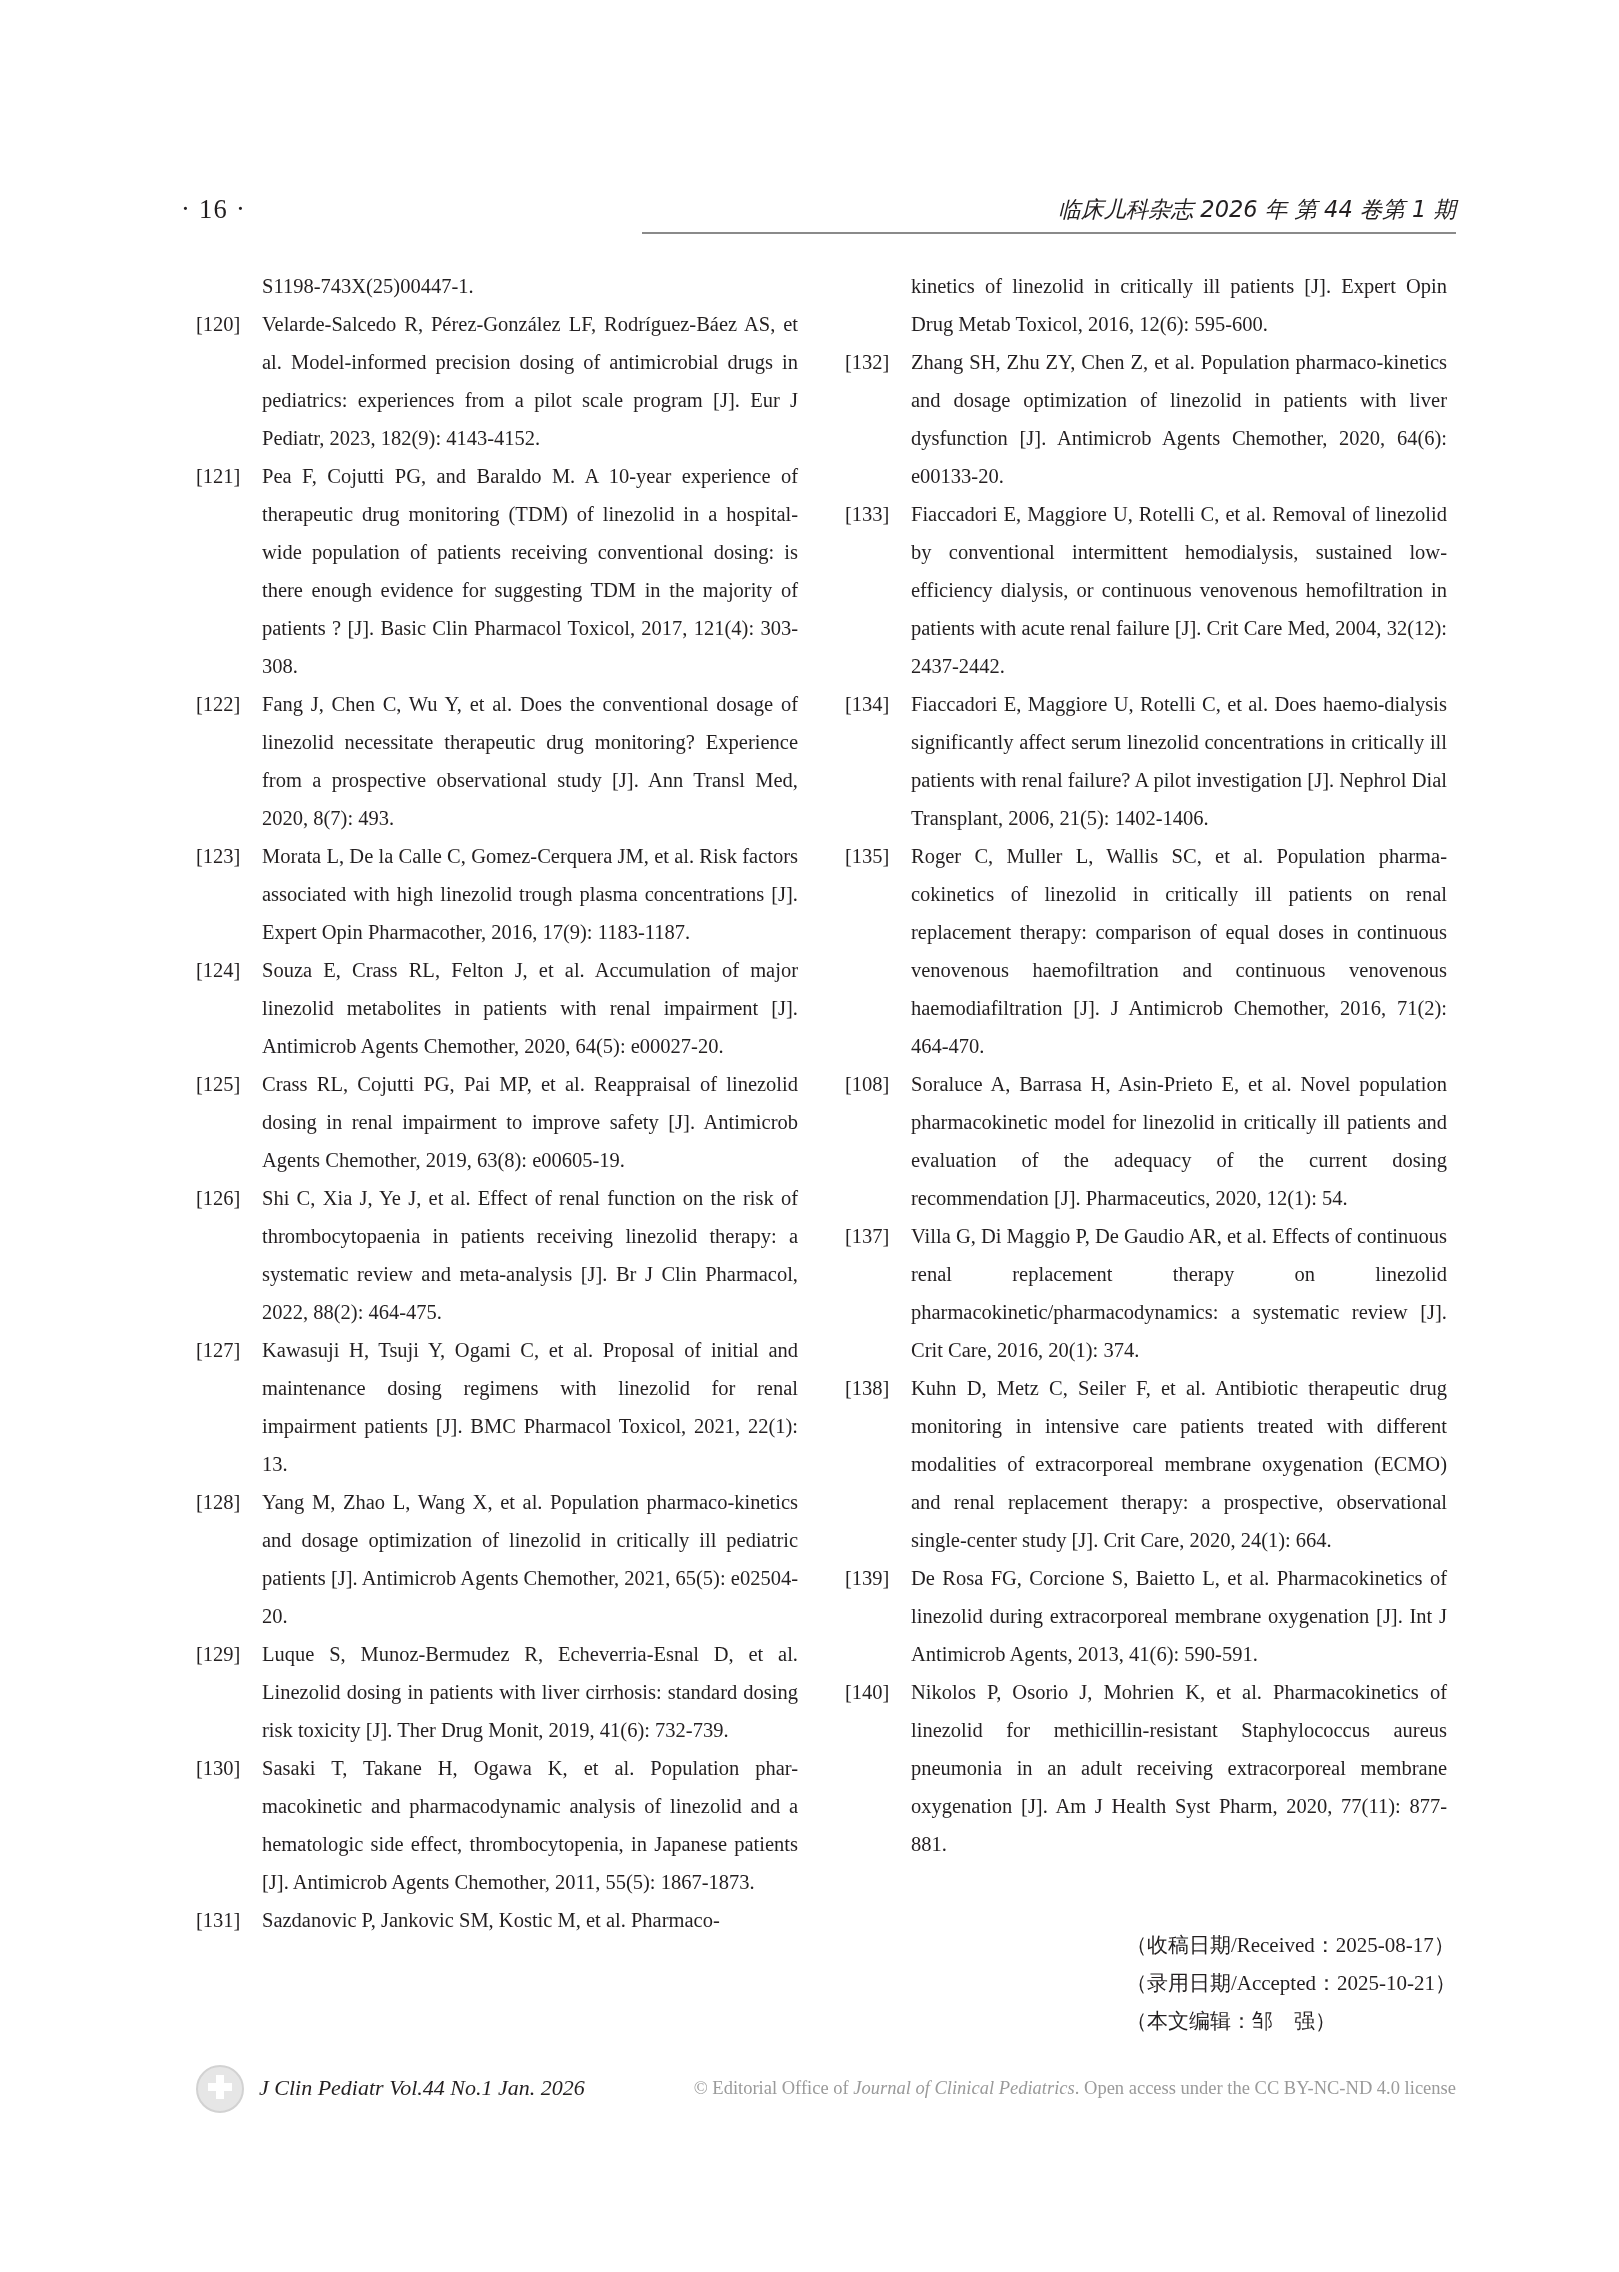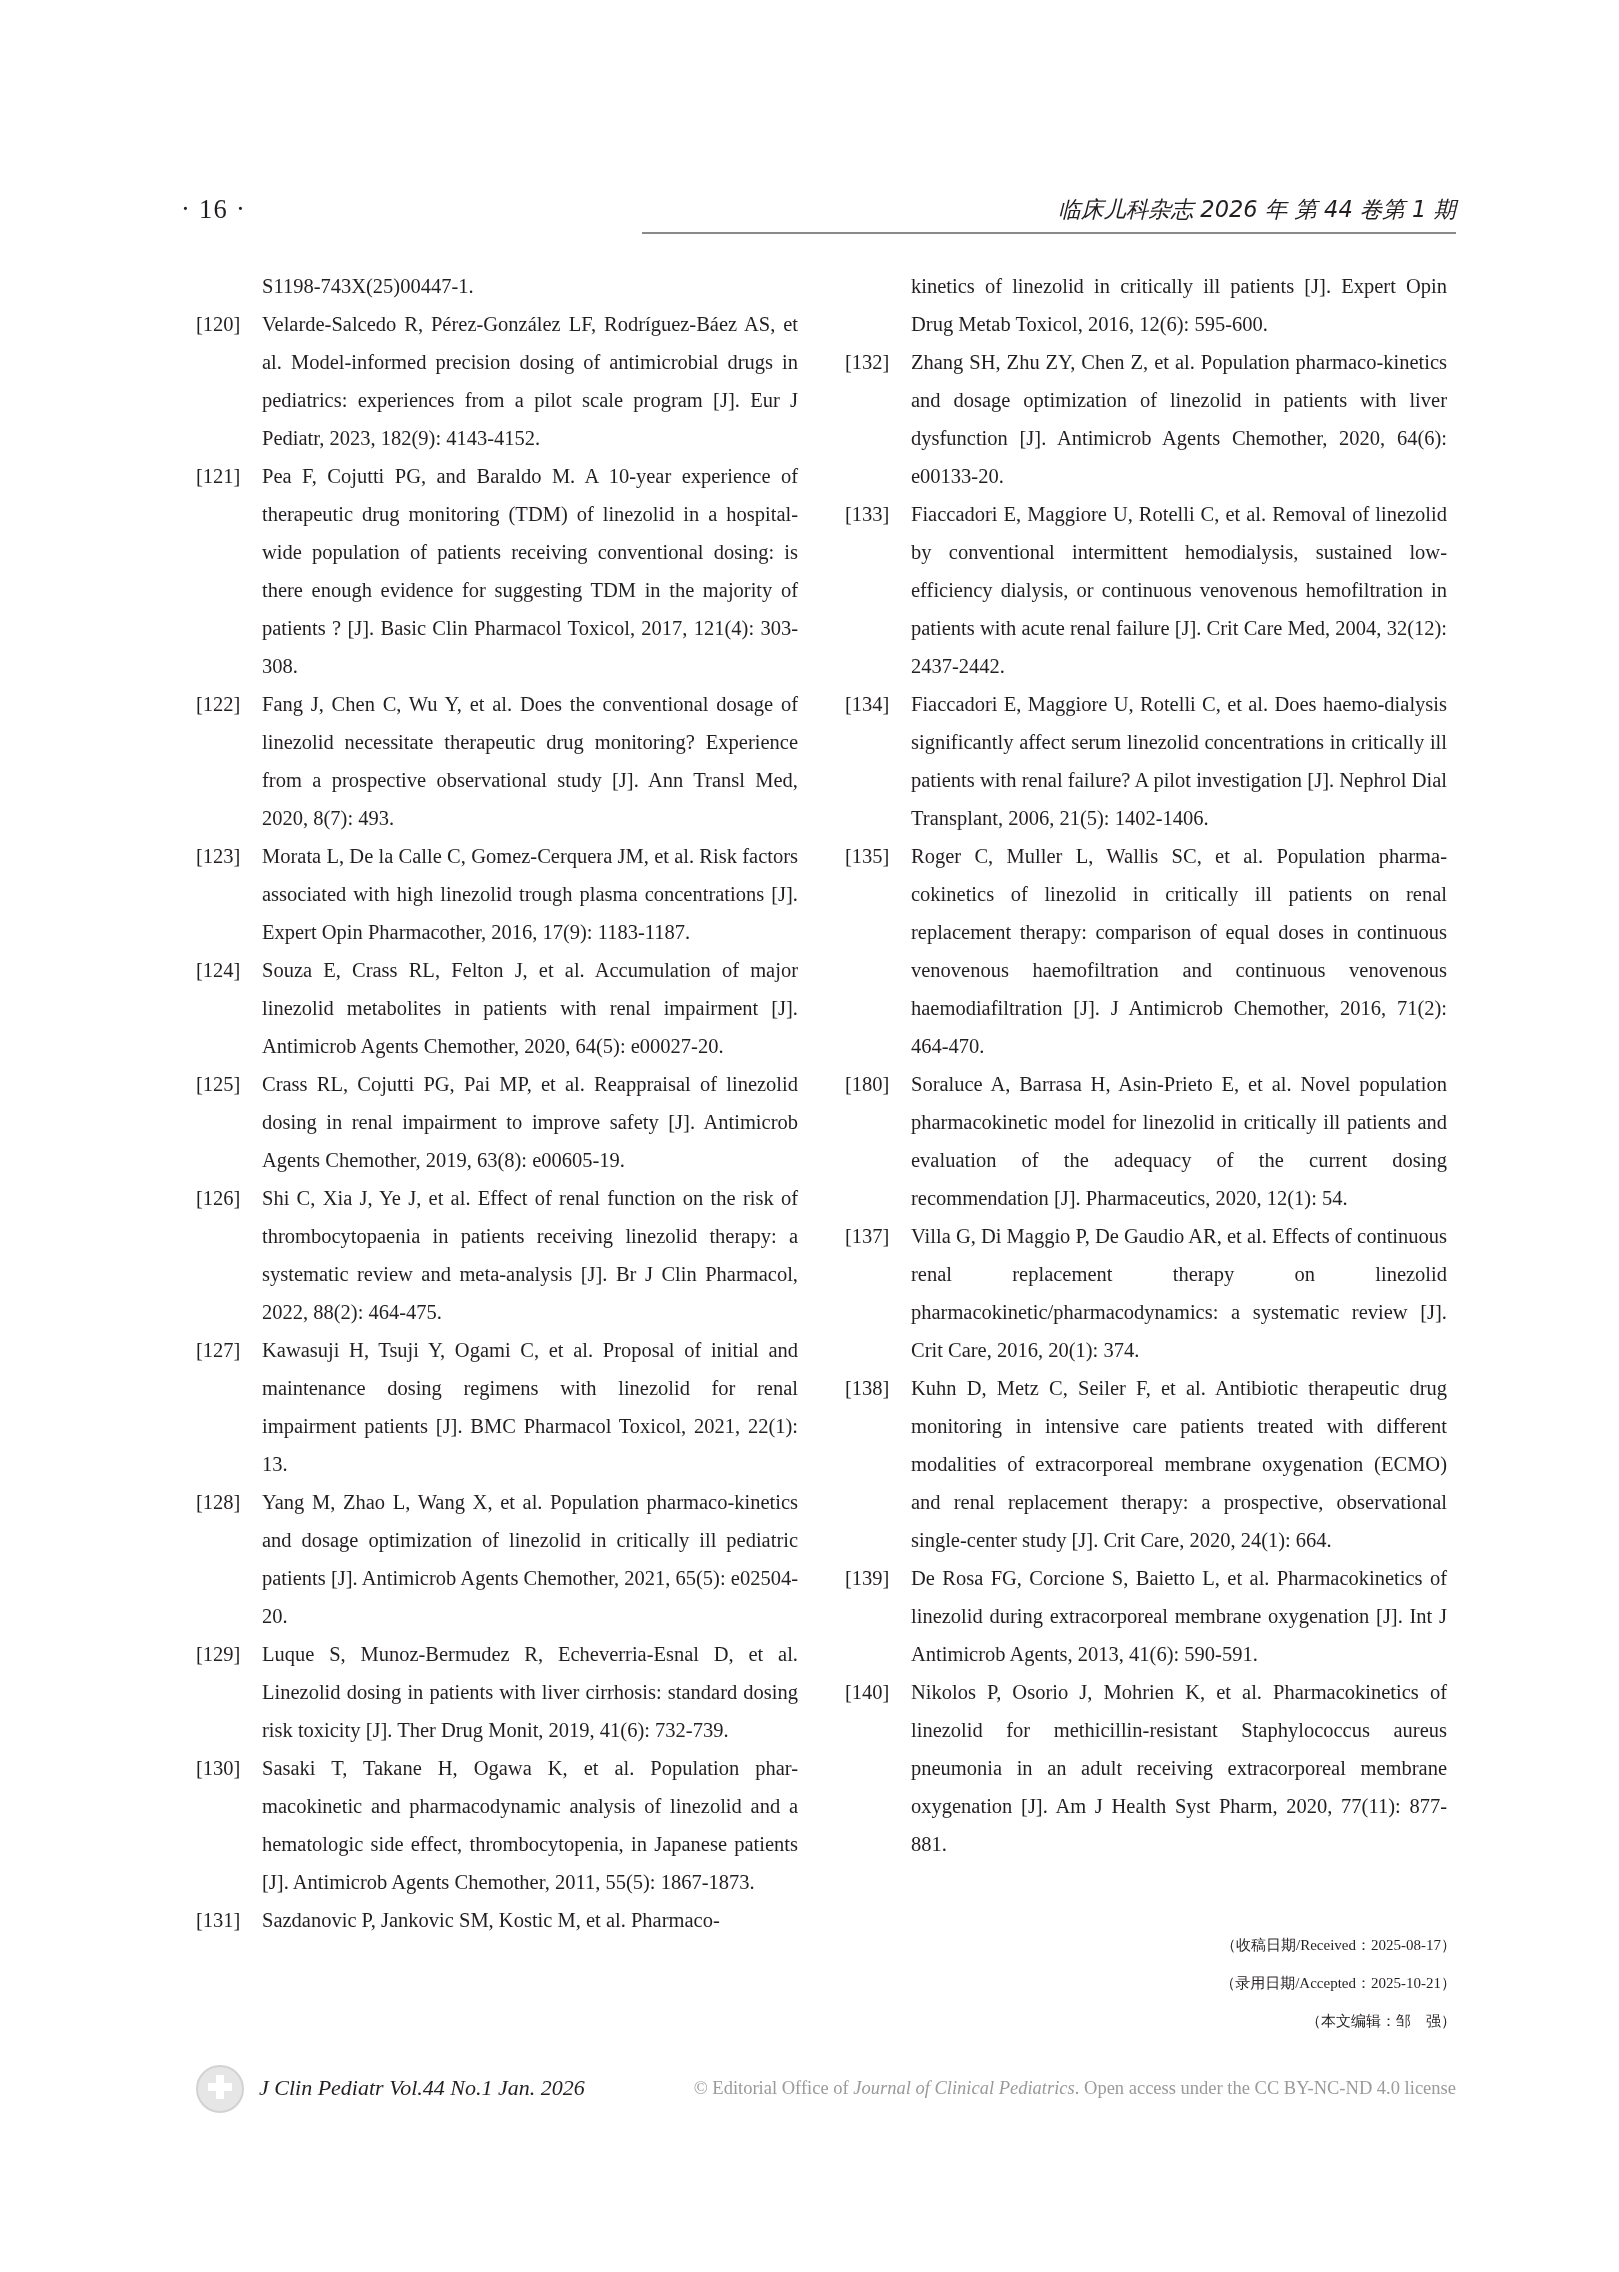--- a/index.html
+++ b/index.html
@@ -29,22 +29,22 @@
   .col-right { left: 845px; }
   .ref {
     position: relative; padding-left: 66px;
     font-size: 20.5px; line-height: 38px; text-align: justify;
     text-align-last: left;
   }
   .ref .num {
     position: absolute; left: 0; top: 0;
   }
   .dates {
-    position: absolute; right: 164px; top: 1926px; text-align: right;
-    font-size: 15px; line-height: 38px;
+    position: absolute; right: 164px; top: 1926px; text-align: left;
+    font-size: 21px; line-height: 38px;
   }
   .dates .line { display: block; white-space: pre; }
   .footer {
     position: absolute; left: 196px; top: 2068px; width: 1260px; height: 40px;
   }
   .footer-logo {
     position: absolute; left: 0; top: -2.6px; width: 48px; height: 48px;
     border-radius: 50%; border: 2.6px solid #d2d2d2; box-sizing: border-box;
     background: #e6e6e6;
   }
@@ -86,21 +86,21 @@
   <div class="ref"><span class="num">[130]</span><span>Sasaki T, Takane H, Ogawa K, et al. Population phar-macokinetic and pharmacodynamic analysis of linezolid and a hematologic side effect, thrombocytopenia, in Japanese patients [J]. Antimicrob Agents Chemother, 2011, 55(5): 1867-1873.</span></div>
   <div class="ref"><span class="num">[131]</span><span>Sazdanovic P, Jankovic SM, Kostic M, et al. Pharmaco-</span></div>
 </div>
 
 <div class="column col-right">
   <div class="ref"><span class="num"></span><span>kinetics of linezolid in critically ill patients [J]. Expert Opin Drug Metab Toxicol, 2016, 12(6): 595-600.</span></div>
   <div class="ref"><span class="num">[132]</span><span>Zhang SH, Zhu ZY, Chen Z, et al. Population pharmaco-kinetics and dosage optimization of linezolid in patients with liver dysfunction [J]. Antimicrob Agents Chemother, 2020, 64(6): e00133-20.</span></div>
   <div class="ref"><span class="num">[133]</span><span>Fiaccadori E, Maggiore U, Rotelli C, et al. Removal of linezolid by conventional intermittent hemodialysis, sustained low-efficiency dialysis, or continuous venovenous hemofiltration in patients with acute renal failure [J]. Crit Care Med, 2004, 32(12): 2437-2442.</span></div>
   <div class="ref"><span class="num">[134]</span><span>Fiaccadori E, Maggiore U, Rotelli C, et al. Does haemo-dialysis significantly affect serum linezolid concentrations in critically ill patients with renal failure? A pilot investigation [J]. Nephrol Dial Transplant, 2006, 21(5): 1402-1406.</span></div>
   <div class="ref"><span class="num">[135]</span><span>Roger C, Muller L, Wallis SC, et al. Population pharma-cokinetics of linezolid in critically ill patients on renal replacement therapy: comparison of equal doses in continuous venovenous haemofiltration and continuous venovenous haemodiafiltration [J]. J Antimicrob Chemother, 2016, 71(2): 464-470.</span></div>
-  <div class="ref"><span class="num">[180]</span><span>Soraluce A, Barrasa H, Asin-Prieto E, et al. Novel population pharmacokinetic model for linezolid in critically ill patients and evaluation of the adequacy of the current dosing recommendation [J]. Pharmaceutics, 2020, 12(1): 54.</span></div>
+  <div class="ref"><span class="num">[108]</span><span>Soraluce A, Barrasa H, Asin-Prieto E, et al. Novel population pharmacokinetic model for linezolid in critically ill patients and evaluation of the adequacy of the current dosing recommendation [J]. Pharmaceutics, 2020, 12(1): 54.</span></div>
   <div class="ref"><span class="num">[137]</span><span>Villa G, Di Maggio P, De Gaudio AR, et al. Effects of continuous renal replacement therapy on linezolid pharmacokinetic/pharmacodynamics: a systematic review [J]. Crit Care, 2016, 20(1): 374.</span></div>
   <div class="ref"><span class="num">[138]</span><span>Kuhn D, Metz C, Seiler F, et al. Antibiotic therapeutic drug monitoring in intensive care patients treated with different modalities of extracorporeal membrane oxygenation (ECMO) and renal replacement therapy: a prospective, observational single-center study [J]. Crit Care, 2020, 24(1): 664.</span></div>
   <div class="ref"><span class="num">[139]</span><span>De Rosa FG, Corcione S, Baietto L, et al. Pharmacokinetics of linezolid during extracorporeal membrane oxygenation [J]. Int J Antimicrob Agents, 2013, 41(6): 590-591.</span></div>
   <div class="ref"><span class="num">[140]</span><span>Nikolos P, Osorio J, Mohrien K, et al. Pharmacokinetics of linezolid for methicillin-resistant Staphylococcus aureus pneumonia in an adult receiving extracorporeal membrane oxygenation [J]. Am J Health Syst Pharm, 2020, 77(11): 877-881.</span></div>
 </div>
 
 <div class="dates">
   <span class="line">（收稿日期/Received：2025-08-17）</span>
   <span class="line">（录用日期/Accepted：2025-10-21）</span>
   <span class="line">（本文编辑：邹　强）</span>

